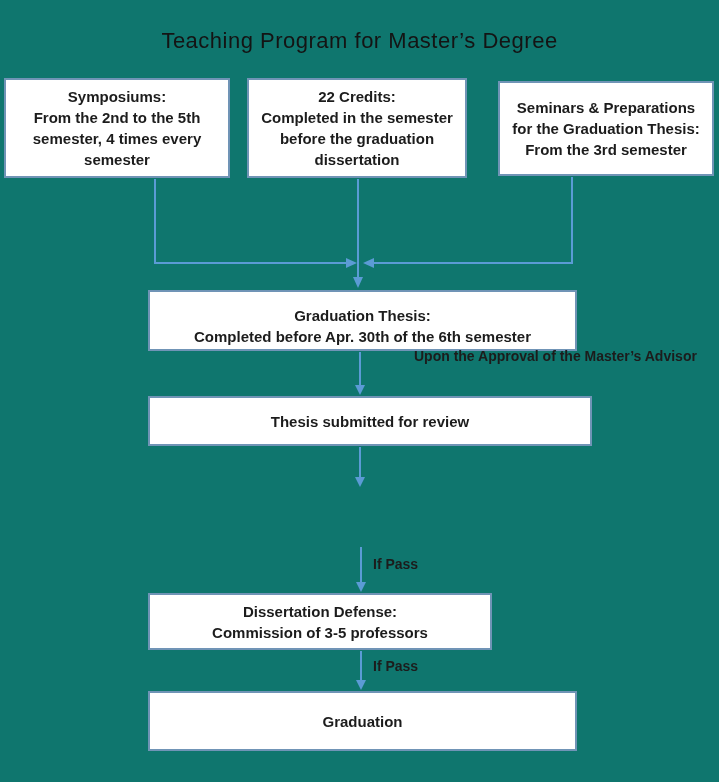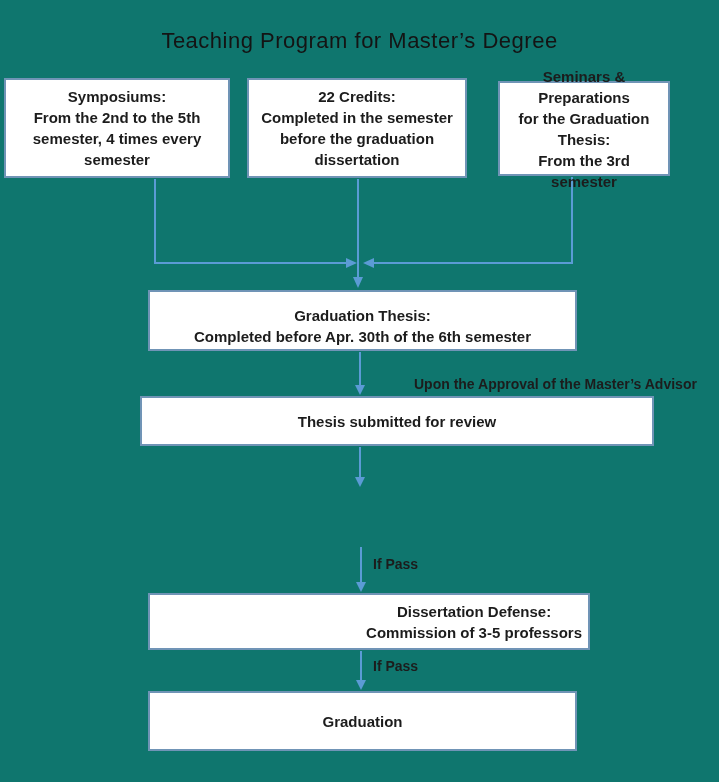--- a/index.html
+++ b/index.html
@@ -34,34 +34,34 @@
     text-align: center;
     font-weight: bold;
     font-size: 15px;
     line-height: 21px;
     color: var(--text-color, #1c1c1c);
     padding: 2px 6px;
   }
   .flow-box span { white-space: pre-line; }
   .b1 { left: 4px;   top: 78px;  width: 226px; height: 100px; }
   .b2 { left: 247px; top: 78px;  width: 220px; height: 100px; }
-  .b3 { left: 498px; top: 81px;  width: 172px; height: 95px;  }
+  .b3 { left: 498px; top: 81px;  width: 216px; height: 95px;  }
   .b4 { left: 148px; top: 290px; width: 429px; height: 61px; align-items: flex-end;  }
-  .b5 { left: 140px; top: 396px; width: 514px; height: 50px;  }
+  .b5 { left: 148px; top: 396px; width: 444px; height: 50px;  }
   .b6 { left: 148px; top: 488px; width: 429px; height: 58px;  }
-  .b7 { left: 148px; top: 593px; width: 442px; height: 57px; justify-content: flex-end;  }
+  .b7 { left: 148px; top: 593px; width: 344px; height: 57px;  }
   .b8 { left: 148px; top: 691px; width: 429px; height: 60px;  }
   .annotation {
     position: absolute;
     font-weight: bold;
     font-size: 14px;
     color: var(--text-color, #1c1c1c);
     white-space: nowrap;
   }
-  .advisor-note { left: 414px; top: 376px; }
+  .advisor-note { left: 414px; top: 348px; }
   .if-pass-1    { left: 373px; top: 556px; }
   .if-pass-2    { left: 373px; top: 658px; }
   .connectors {
     position: absolute;
     left: 0; top: 0;
     width: 719px; height: 782px;
     pointer-events: none;
   }
   .conn { stroke: var(--arrow, #5b9bd5); stroke-width: 2; fill: none; }
   .arrowhead { fill: var(--arrow, #5b9bd5); stroke: none; }

